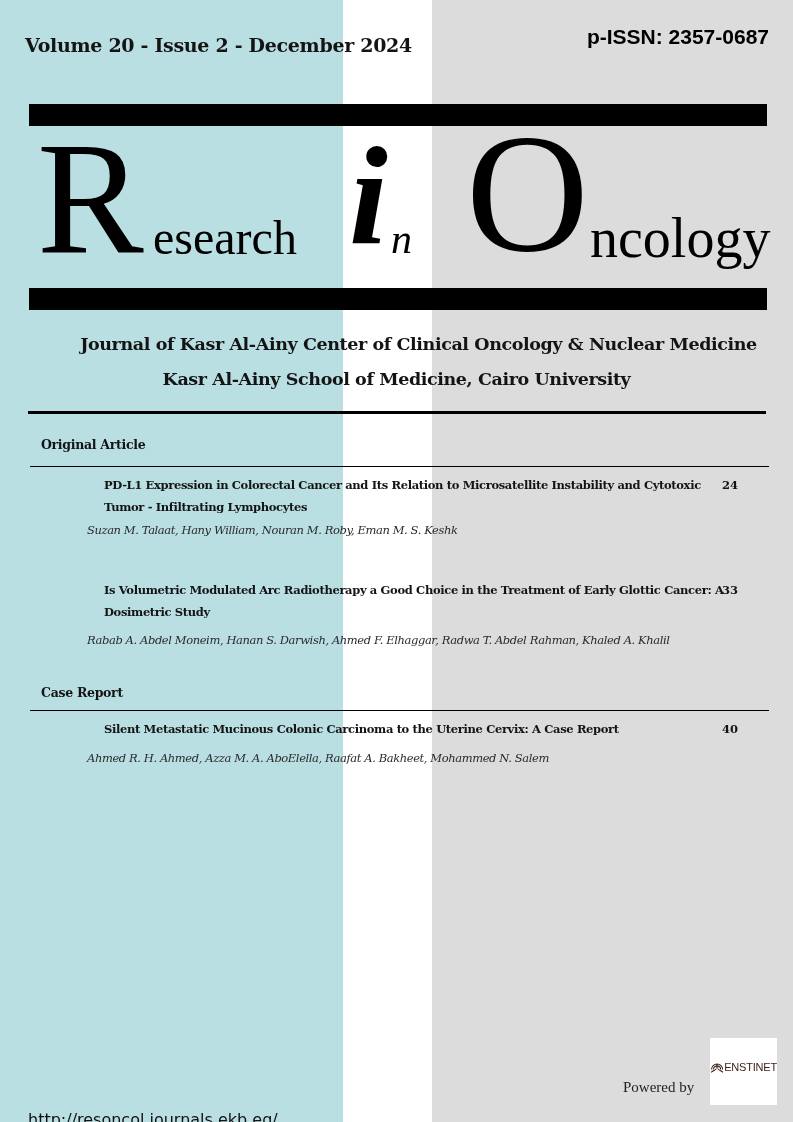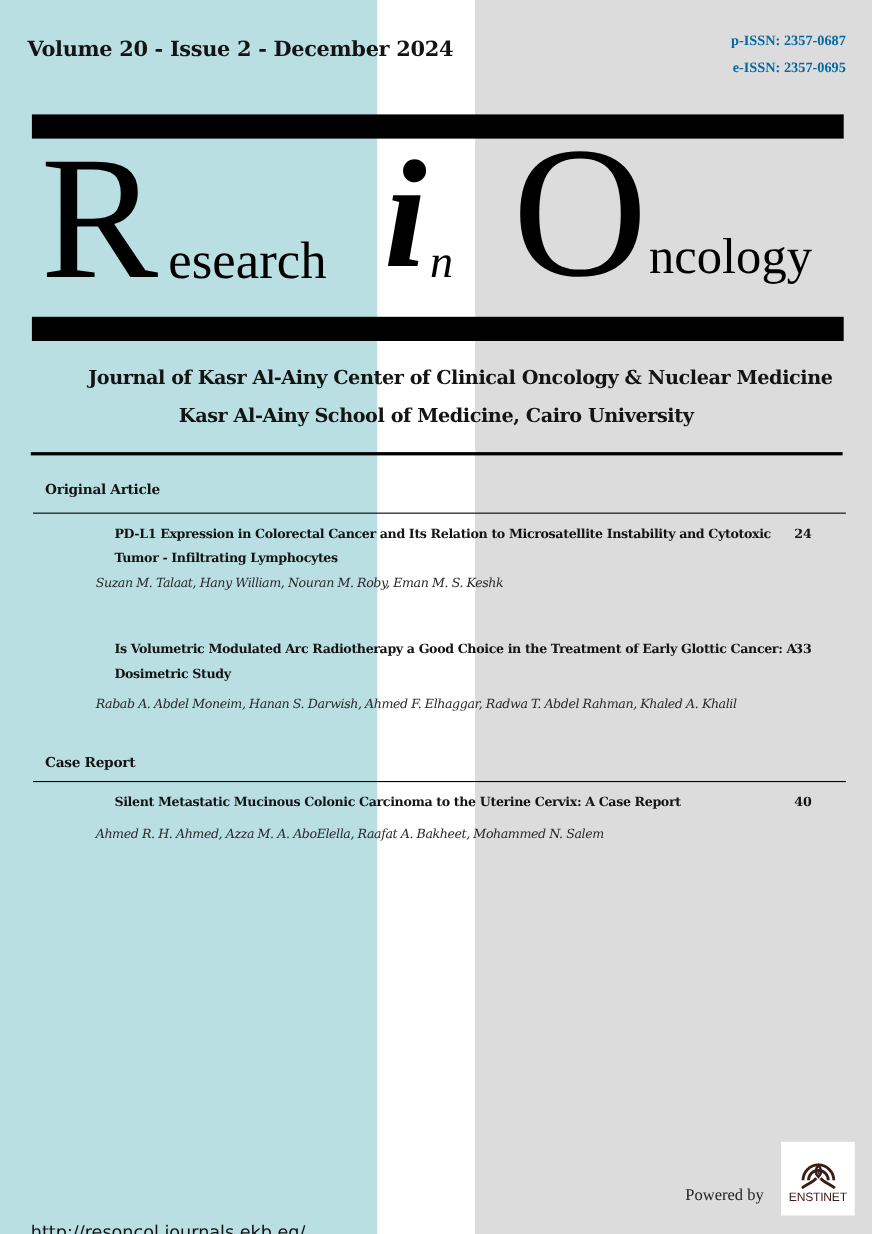--- a/index.html
+++ b/index.html
@@ -17,36 +17,36 @@
     .abs { position: absolute; }
 
     .volume {
       left: 25px; top: 34px;
       font-family: "DejaVu Serif", serif;
       font-weight: bold; font-size: 19px; letter-spacing: -0.3px;
       color: #141414; white-space: nowrap;
     }
     .issn {
       right: 24px; top: 25px; text-align: right;
-      font-family: Liberation Serif, serif;
-      font-weight: bold; font-size: 13px; line-height: 24px;
-      color: #0369a1; white-space: nowrap;
+      font-family: Liberation Sans, sans-serif;
+      font-weight: bold; font-size: 21px; line-height: 24px;
+      color: #000000; white-space: nowrap;
     }
 
     .bar { left: 29px; width: 738px; height: 22px; background: #000; }
     .bar-top { top: 104px; }
     .bar-bottom { top: 288px; }
 
     .logo-word { font-family: "Liberation Serif", serif; color: #000; white-space: nowrap; line-height: 1; }
     .big-R { left: 37px; top: 118px; font-size: 160px; }
     .small-esearch { left: 153px; top: 214px; font-size: 48px; }
     .big-i { left: 349px; top: 126px; font-size: 140px; font-style: italic; font-weight: bold; }
     .small-n { left: 391px; top: 218px; font-size: 42px; font-style: italic; }
     .big-O { left: 466px; top: 108px; font-size: 170px; }
-    .small-ncology { left: 590px; top: 210px; font-size: 46px; }
+    .small-ncology { left: 590px; top: 210px; font-size: 56px; }
 
     .subtitle {
       left: 0; width: 793px; text-align: center;
       font-family: "DejaVu Serif", serif; font-weight: bold;
       font-size: 17.5px; letter-spacing: -0.4px; color: #141414;
       white-space: nowrap;
     }
     .sub1 { top: 334px; padding-left: 44px; }
     .sub2 { top: 369px; }
 
@@ -77,40 +77,39 @@
       font-family: "DejaVu Sans", sans-serif; font-size: 16px; color: #111;
       white-space: nowrap; text-decoration: none; margin-top: 32px;
     }
     .powered {
       left: 623px; top: 1079px;
       font-family: Liberation Serif, serif; font-size: 15px; color: #222;
       white-space: nowrap;
     }
     .enstinet-box {
       left: 710px; top: 1038px; width: 67px; height: 67px; background: #fff;
-      display: flex; flex-direction: column; align-items: center; justify-content: flex-end;
+      display: flex; flex-direction: row; align-items: center; justify-content: flex-end;
       padding-bottom: 10px;
     }
     .enstinet-box svg { display: block; margin-bottom: 2px; }
     .enstinet-label {
       font-family: "Liberation Sans", sans-serif; font-size: 11px; color: #3b1d18;
       letter-spacing: -0.2px; white-space: nowrap;
     }
   </style>
 </head>
 <body>
 
 <div class="bg-teal"></div>
 <div class="bg-white"></div>
 <div class="bg-gray"></div>
 
 <div class="abs volume">Volume 20 - Issue 2 - December 2024</div>
 <div class="abs issn">
   <div>p-ISSN: 2357-0687</div>
-  <div>e-ISSN: 2357-0695</div>
 </div>
 
 <div class="abs bar bar-top"></div>
 <div>
   <span class="abs logo-word big-R">R</span>
   <span class="abs logo-word small-esearch">esearch</span>
   <span class="abs logo-word big-i">i</span>
   <span class="abs logo-word small-n">n</span>
   <span class="abs logo-word big-O">O</span>
   <span class="abs logo-word small-ncology">ncology</span>

